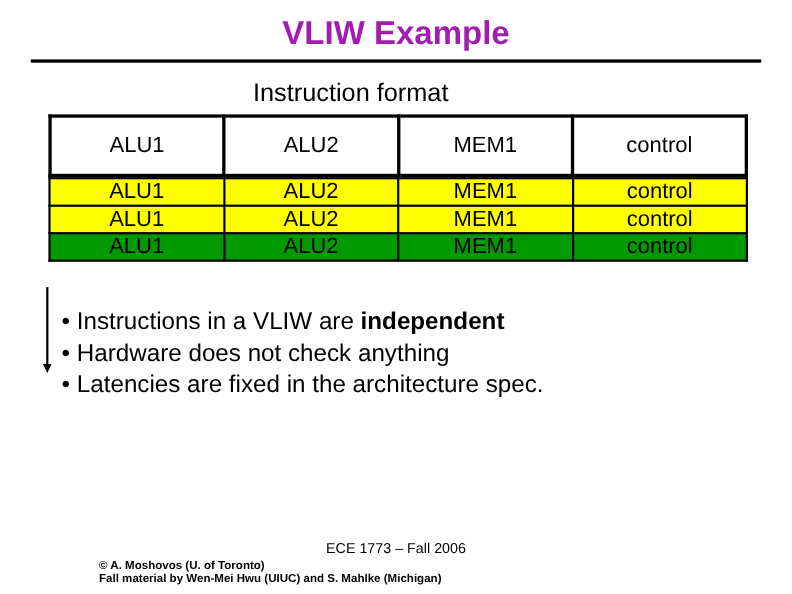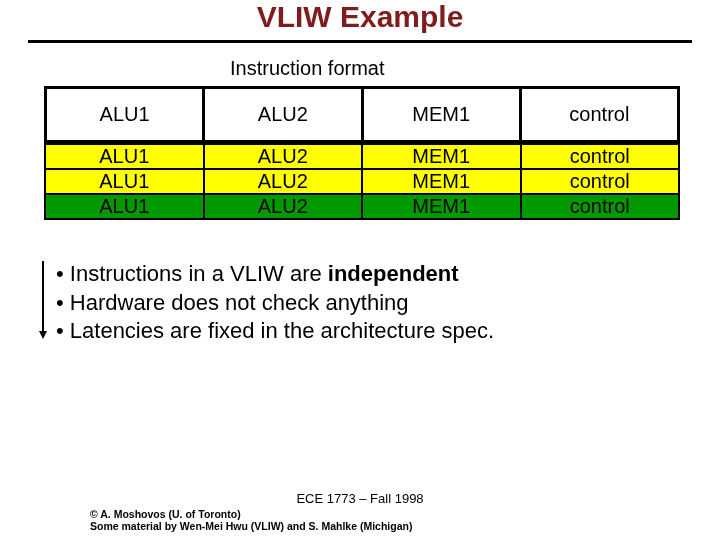--- a/index.html
+++ b/index.html
@@ -1,20 +1,20 @@
 <!DOCTYPE html>
 <html><head>
 <meta charset="utf-8">
 <style>
   * { box-sizing: border-box; margin: 0; padding: 0; }
   html, body { width: 720px; height: 540px; background: #fff; font-family: Arial, Helvetica, sans-serif; color: #000; }
   .slide { position: relative; width: 720px; height: 540px; }
-  .title { text-align: center; font-size: 30px; font-weight: bold; color: #7f1d1d; }
+  .title { text-align: center; font-size: 30px; font-weight: bold; color: #a21caf; padding-top: 14px; }
   .title-rule { height: 3px; background: #000; margin: 6px 28px 0 28px; }
-  .sub1 { font-size: 20px; margin: 14px 0 6px 230px; }
+  .sub1 { font-size: 23px; margin: 14px 0 6px 230px; }
   .format-table { margin: 0 44px; border-collapse: collapse; width: 636px; }
   .format-table td { border: 3px solid #000; text-align: center; font-size: 20px; padding: 14px 0; width: 25%; }
   .sub2 { font-size: 20px; margin: 30px 0 2px 100px; }
   .order-wrap { margin: 0 44px; position: relative; }
   .order-table { border-collapse: collapse; width: 636px; }
   .order-table td { border: 2px solid #000; text-align: center; font-size: 20px; padding: 0 0; height: 25px; width: 25%; }
   .r-yellow td { background: #ffff00; }
   .r-green td { background: #009a00; }
   .arrow-col { position: absolute; left: 40px; top: 261px; width: 6px; height: 76px; }
   .arrow-line { width: 2px; height: 70px; background: #000; margin-left: 2px; }
@@ -79,18 +79,18 @@
 
   <div class="bullets">
     <div class="line">
       <span>• Instructions in a VLIW are </span><b>independent</b>
     </div>
     <div class="line">• Hardware does not check anything</div>
     <div class="line">• Latencies are fixed in the architecture spec.</div>
   </div>
 
   <div class="footer">
-    <div class="course">ECE 1773 – Fall 1998</div>
+    <div class="course">ECE 1773 – Fall 2006</div>
     <div class="credit">© A. Moshovos (U. of Toronto)</div>
-    <div class="credit">Some material by Wen-Mei Hwu (VLIW) and S. Mahlke (Michigan)</div>
+    <div class="credit">Fall material by Wen-Mei Hwu (UIUC) and S. Mahlke (Michigan)</div>
   </div>
 
 </div>
 
 </body></html>

